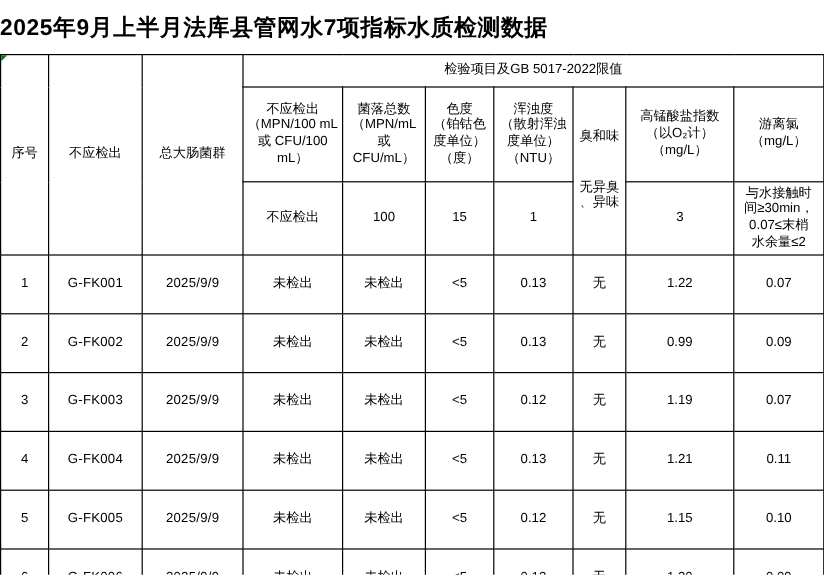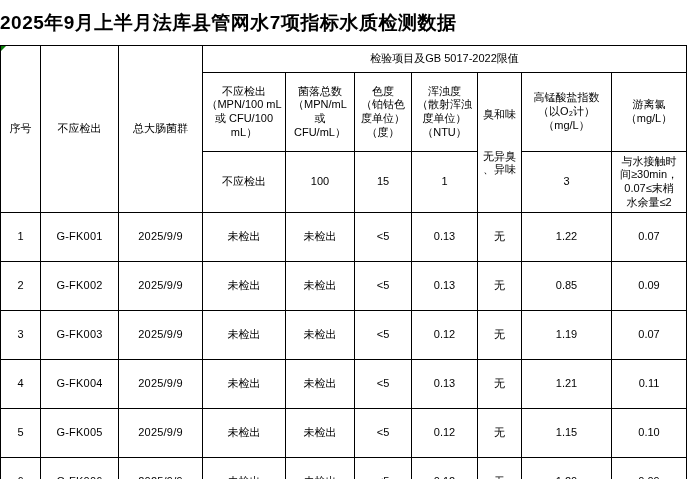--- a/index.html
+++ b/index.html
@@ -187,21 +187,21 @@
 
       <tr>
         <td class="data">2</td>
         <td class="data code">G-FK002</td>
         <td class="data date">2025/9/9</td>
         <td class="data">未检出</td>
         <td class="data">未检出</td>
         <td class="data">&lt;5</td>
         <td class="data">0.13</td>
         <td class="data">无</td>
-        <td class="data">0.85</td>
+        <td class="data">0.99</td>
         <td class="data">0.09</td>
       </tr>
 
       <tr>
         <td class="data">3</td>
         <td class="data code">G-FK003</td>
         <td class="data date">2025/9/9</td>
         <td class="data">未检出</td>
         <td class="data">未检出</td>
         <td class="data">&lt;5</td>

